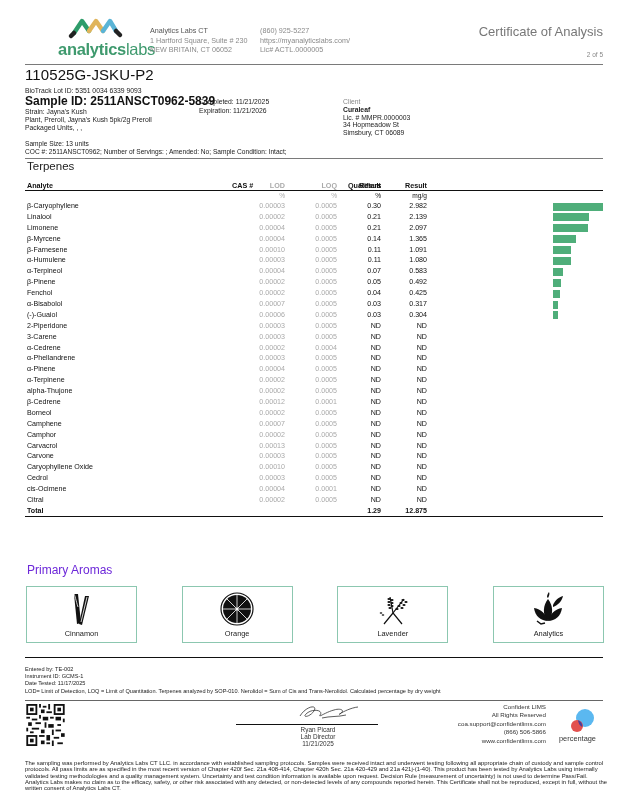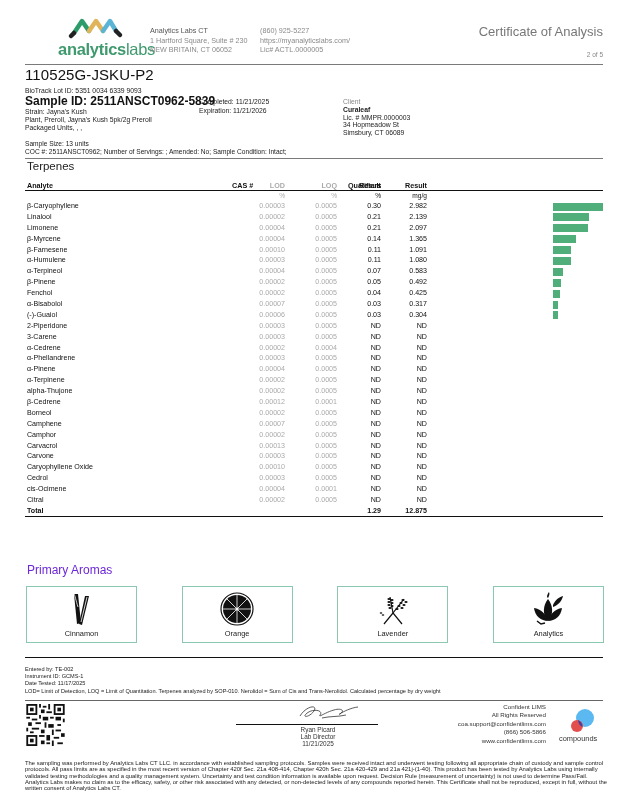--- a/index.html
+++ b/index.html
@@ -489,15 +489,15 @@
   <div>All Rights Reserved</div>
   <div>coa.support@confidentlims.com</div>
   <div>(866) 506-5866</div>
   <div>www.confidentlims.com</div>
 </div>
 <svg class="abs conf-logo" viewBox="0 0 40 40">
   <circle cx="23" cy="12" r="9" fill="#5bb8f0"></circle>
   <circle cx="15" cy="20" r="6" fill="#e2504e"></circle>
   <path d="M16 14.2 A6 6 0 0 1 20.2 21 A9 9 0 0 1 16 14.2 Z" fill="#4a3e9a"></path>
 </svg>
-<div class="abs conf-text">compounds</div>
+<div class="abs conf-text">percentage</div>
 
 <div class="abs disclaimer">The sampling was performed by Analytics Labs CT LLC. in accordance with established sampling protocols. Samples were received intact and underwent testing following all appropriate chain of custody and sample control protocols. All pass limits are as specified in the most recent version of Chapter 420f Sec. 21a 408-414, Chapter 420h Sec. 21a 420-429 and 21a 421j-(1-40). This product has been tested by Analytics Labs using internally validated testing methodologies and a quality management system. Uncertainty and test condition information is available upon request. Decision Rule (measurement of uncertainty) is not used to determine Pass/Fail. Analytics Labs makes no claim as to the efficacy, safety, or other risk associated with any detected, or non-detected levels of any compounds reported herein. This Certificate shall not be reproduced, except in full, without the written consent of Analytics Labs CT.</div>
 
 </body></html>

